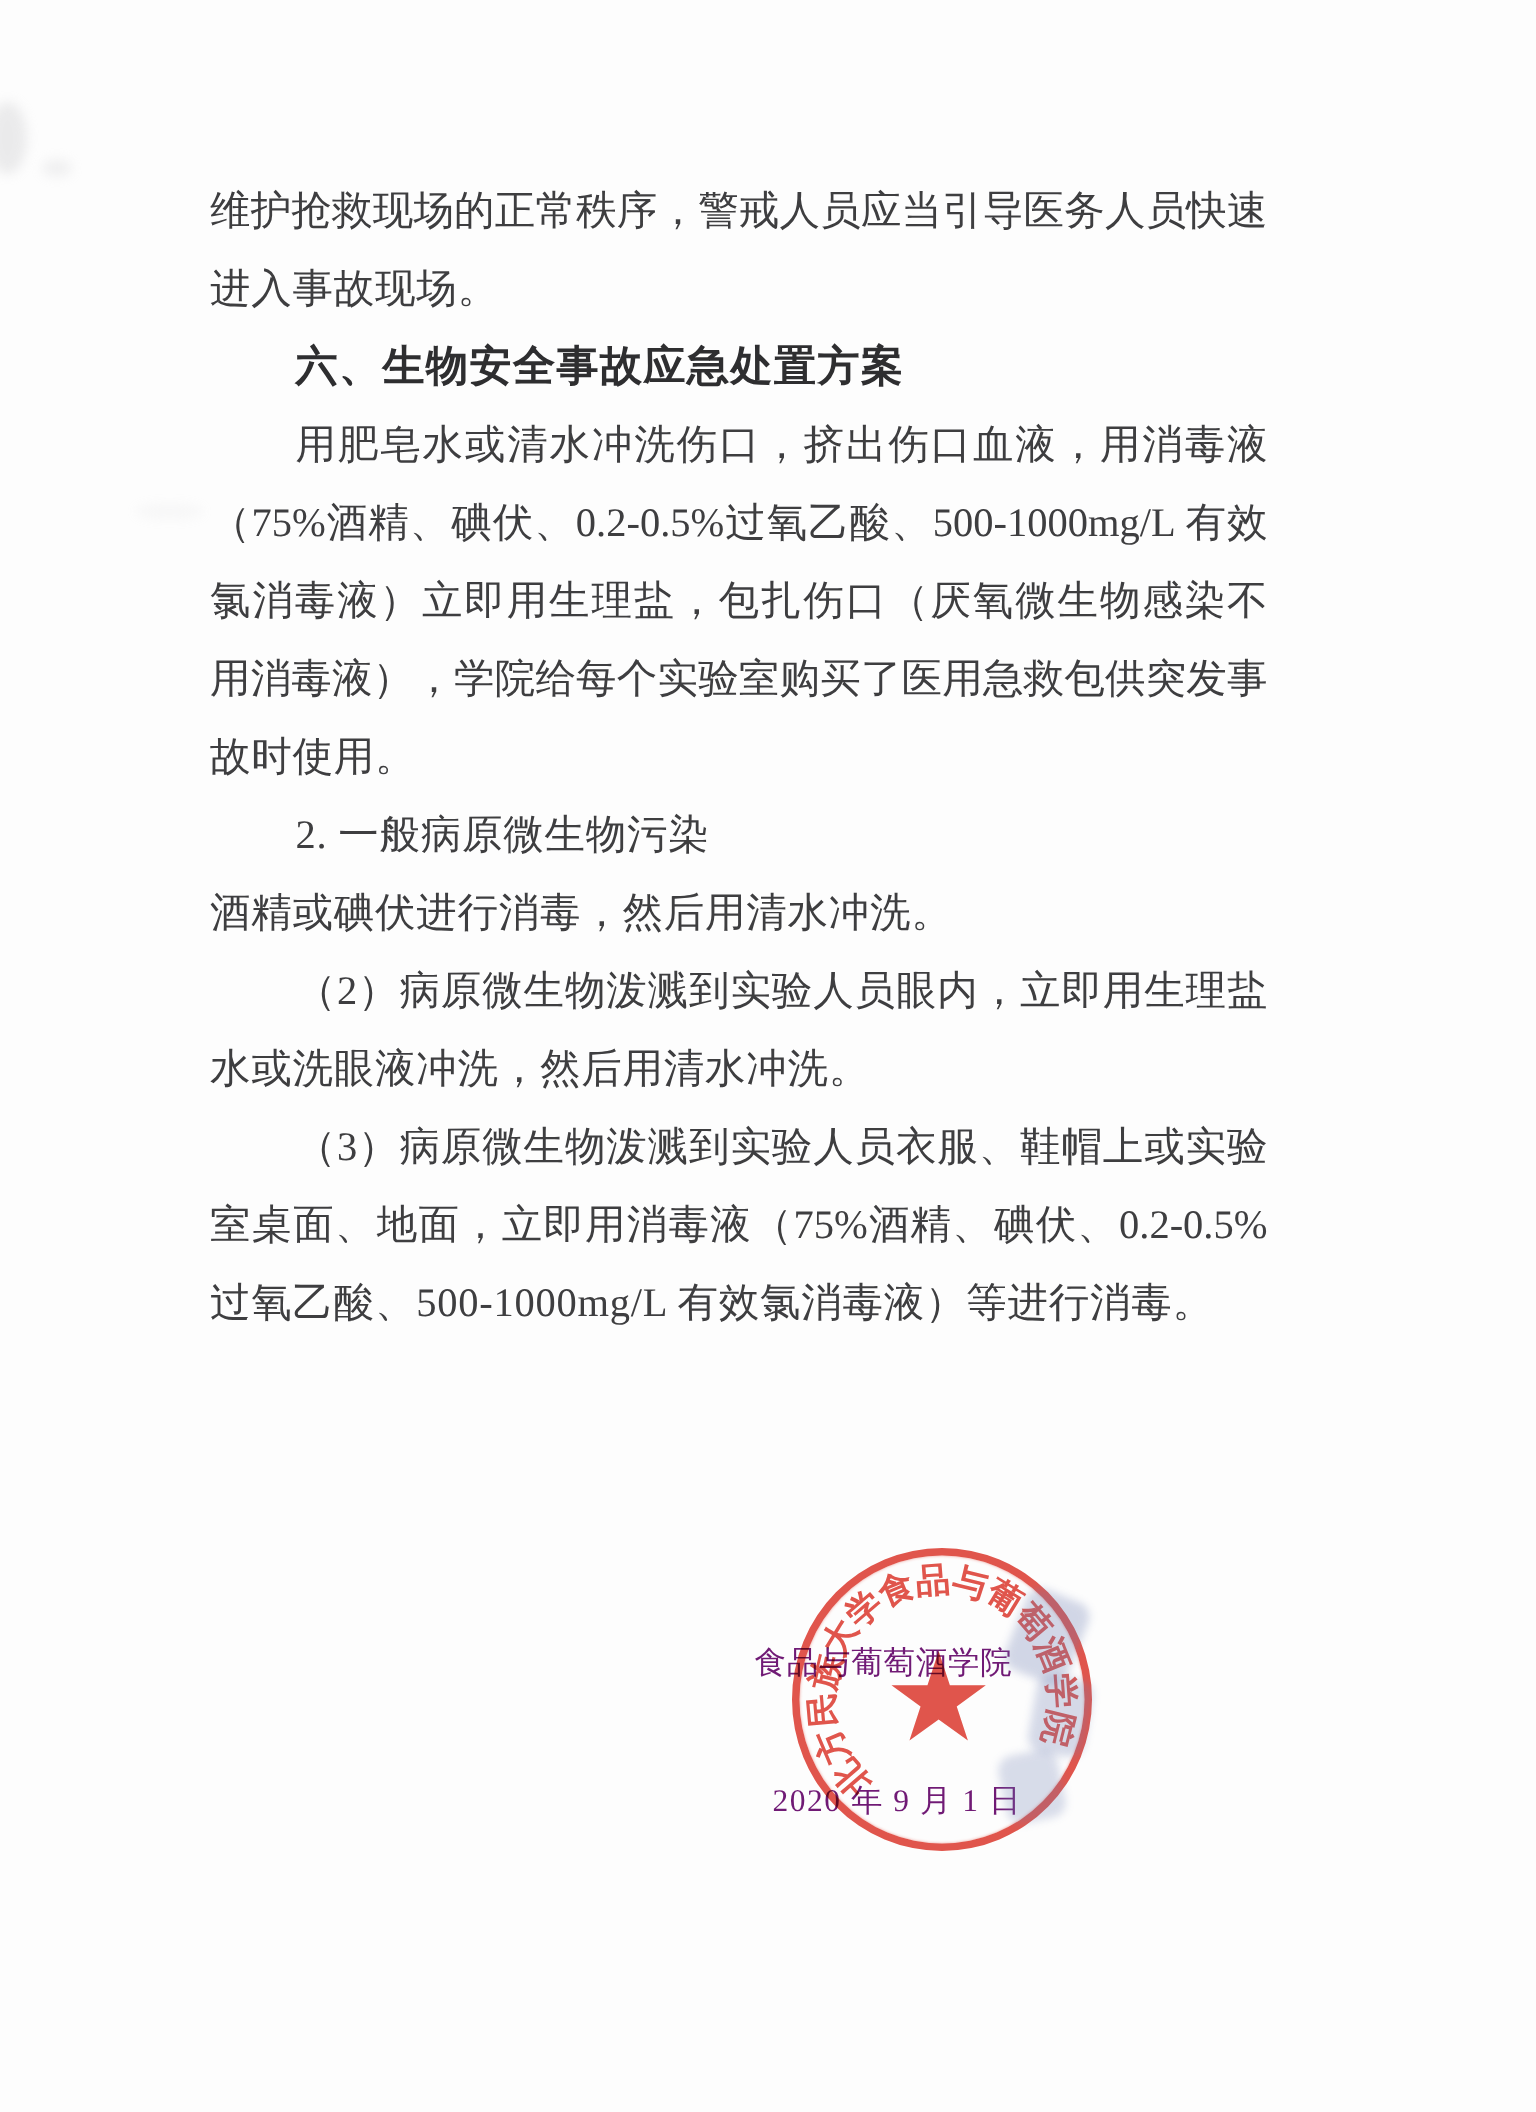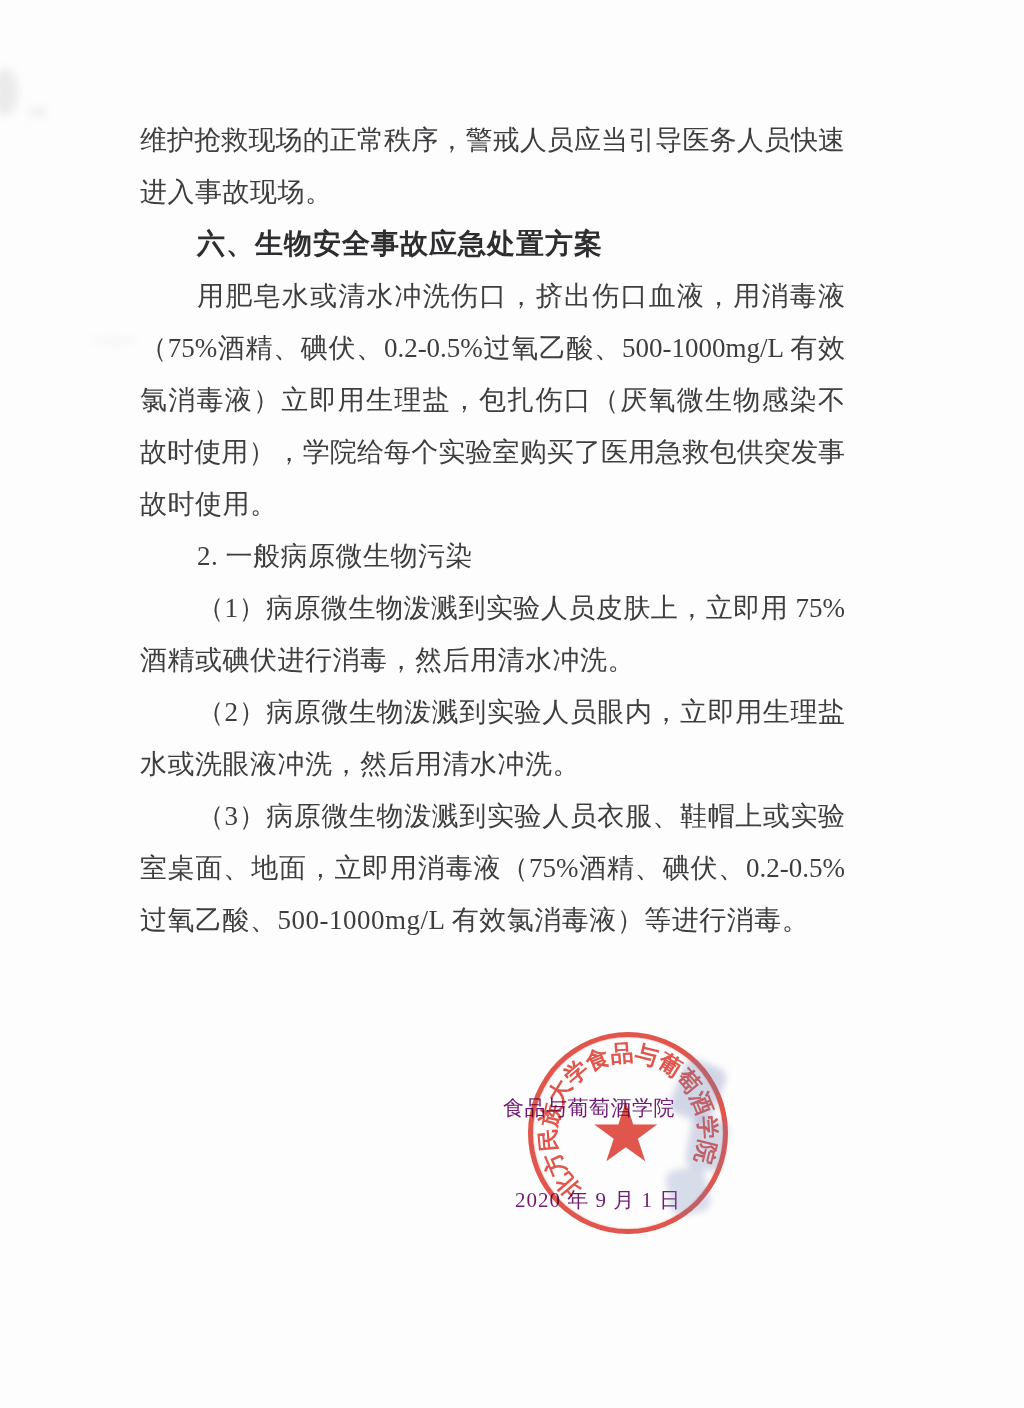--- a/index.html
+++ b/index.html
@@ -54,24 +54,23 @@
   <span class="smudge b"></span>
   <span class="smudge c"></span>
 
   <div class="doc">
       <div class="line justify">维护抢救现场的正常秩序，警戒人员应当引导医务人员快速</div>
       <div class="line">进入事故现场。</div>
       <div class="line heading indent">六、生物安全事故应急处置方案</div>
       <div class="line indent justify">用肥皂水或清水冲洗伤口，挤出伤口血液，用消毒液</div>
       <div class="line justify">（75%酒精、碘伏、0.2-0.5%过氧乙酸、500-1000mg/L 有效</div>
       <div class="line justify">氯消毒液）立即用生理盐，包扎伤口（厌氧微生物感染不</div>
-      <div class="line justify">故时使用），学院给每个实验室购买了医用急救包供突发事</div>
+      <div class="line justify">用消毒液），学院给每个实验室购买了医用急救包供突发事</div>
       <div class="line">故时使用。</div>
       <div class="line indent">2. 一般病原微生物污染</div>
-      <div class="line indent justify">（1）病原微生物泼溅到实验人员皮肤上，立即用 75%</div>
       <div class="line">酒精或碘伏进行消毒，然后用清水冲洗。</div>
       <div class="line indent justify">（2）病原微生物泼溅到实验人员眼内，立即用生理盐</div>
       <div class="line">水或洗眼液冲洗，然后用清水冲洗。</div>
       <div class="line indent justify">（3）病原微生物泼溅到实验人员衣服、鞋帽上或实验</div>
       <div class="line justify">室桌面、地面，立即用消毒液（75%酒精、碘伏、0.2-0.5%</div>
       <div class="line">过氧乙酸、500-1000mg/L 有效氯消毒液）等进行消毒。</div>
     </div>
 
   <div class="sig org">食品与葡萄酒学院</div>
   <div class="sig date">2020 年 9 月 1 日</div>

